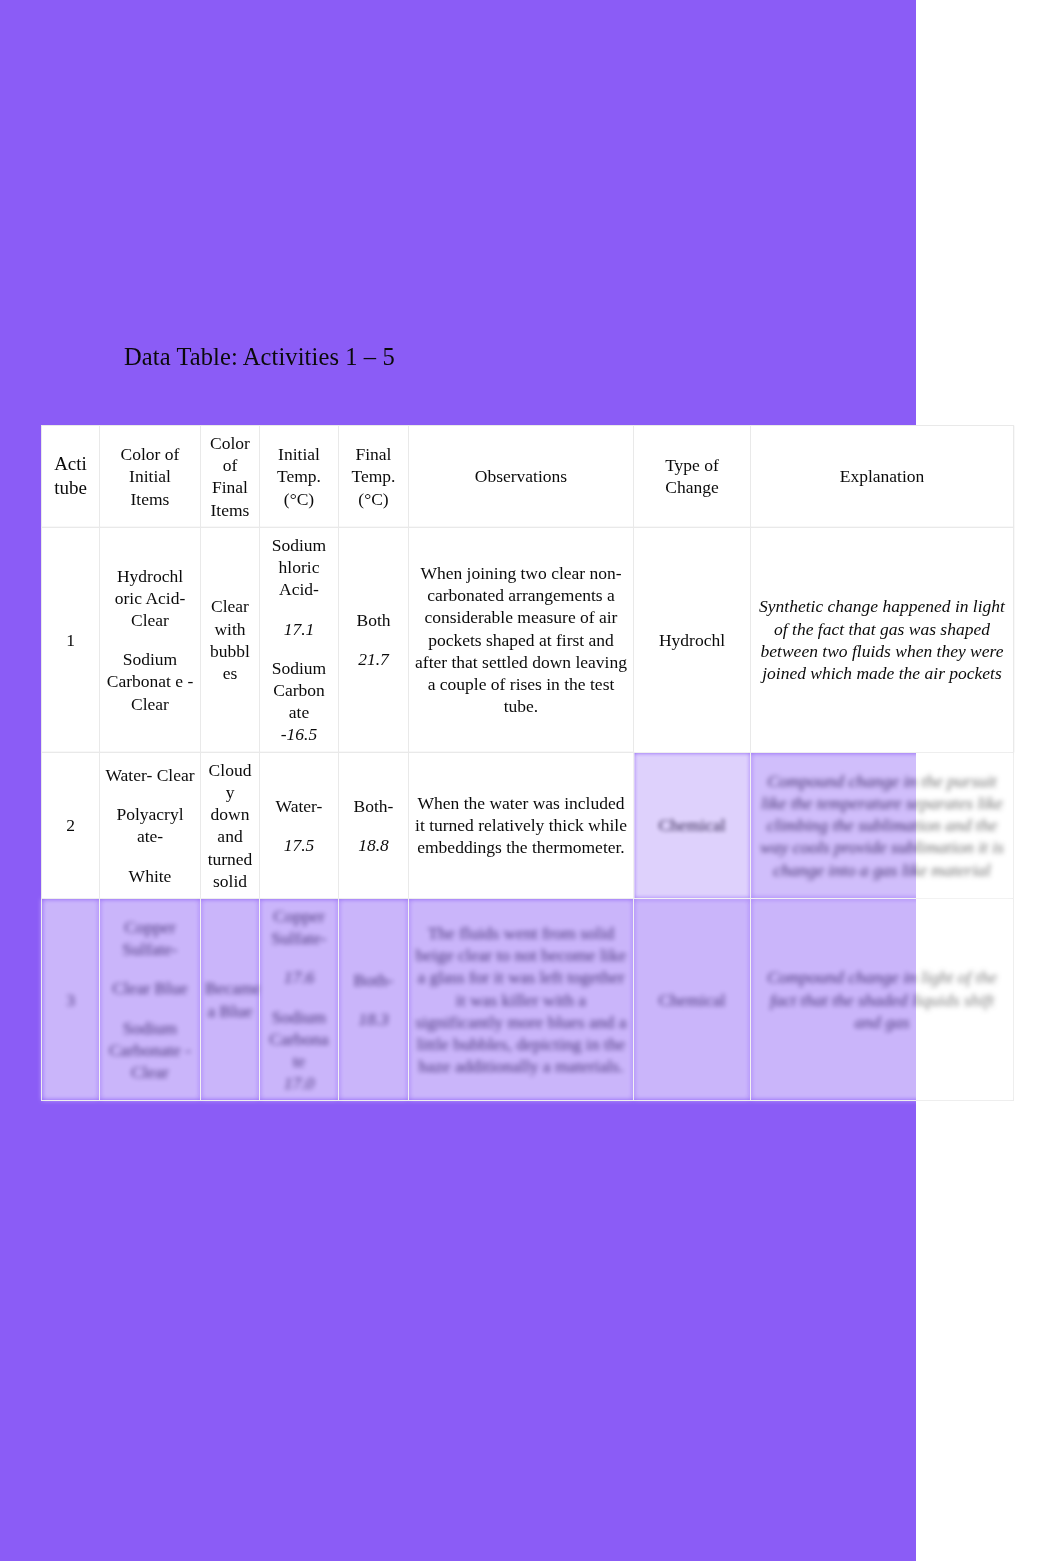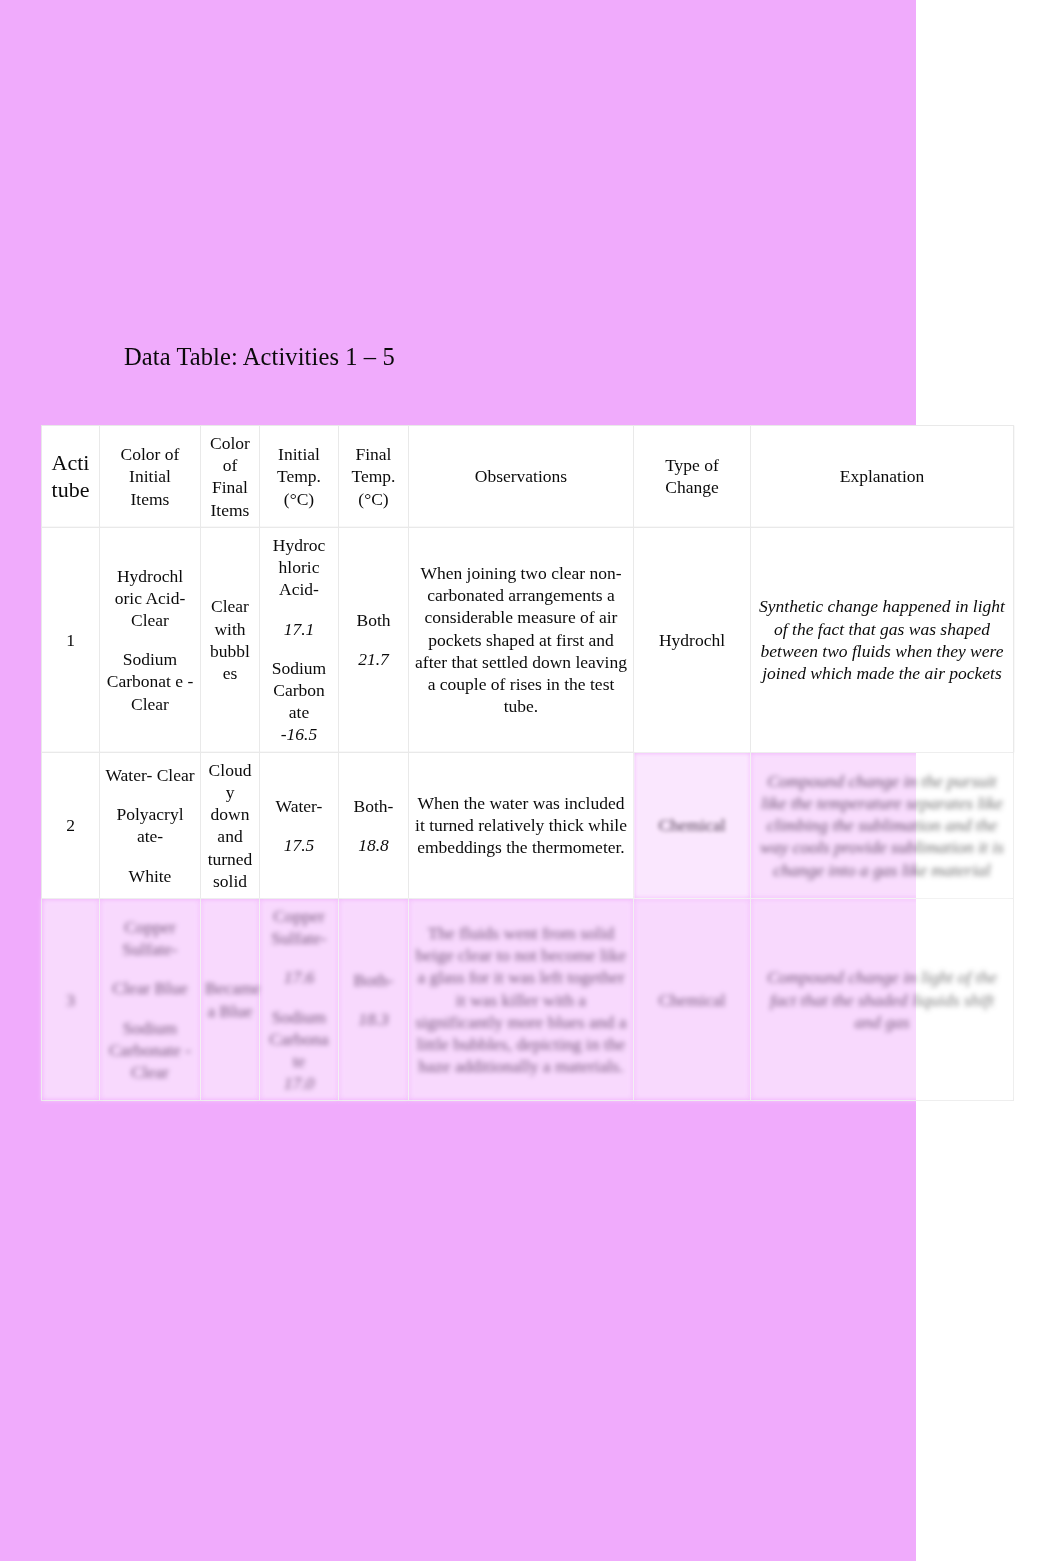--- a/index.html
+++ b/index.html
@@ -14,21 +14,21 @@
     color: #000000;
     position: relative;
     overflow: hidden;
   }
 
   .page {
     position: absolute;
     left: 0; top: 0;
     width: 916px;
     height: 1561px;
-    background: #f0abfc;
+    background: #8b5cf6;
   }
 
   .doc-title {
     position: absolute;
     left: 124px;
     top: 342px;
     font-size: 24.5px;
     line-height: 1.2;
     letter-spacing: 0.1px;
     white-space: nowrap;
@@ -71,21 +71,21 @@
   col.c-obs        { width: 225px; }
   col.c-type       { width: 117px; }
   col.c-expl       { width: 263px; }
 
   thead td {
     padding-top: 10px;
     padding-bottom: 10px;
     font-size: 17.5px;
   }
 
-  .hdr-act  { font-size: 22px; }
+  .hdr-act  { font-size: 19px; }
 
   .cell-lines { display: block; }
   .cell-lines .ln { display: block; }
   .cell-lines .gap { display: block; height: 17px; }
 
   tbody tr td { height: 1px; }
 
   .row-1 td { padding-top: 13px; padding-bottom: 13px; }
   .row-2 td { padding-top: 13px; padding-bottom: 13px; }
   .row-3 td { padding-top: 13px; padding-bottom: 13px; }
@@ -191,21 +191,21 @@
           <td>
             <span class="cell-lines">
               <span class="ln">Hydrochl oric Acid- Clear</span>
               <span class="gap"></span>
               <span class="ln">Sodium Carbonat e -Clear</span>
             </span>
           </td>
           <td>Clear with bubbl es</td>
           <td>
             <span class="cell-lines">
-              <span class="ln">Hydroc hloric Acid-</span>
+              <span class="ln">Sodium hloric Acid-</span>
               <span class="gap"></span>
               <span class="ln num">17.1</span>
               <span class="gap"></span>
               <span class="ln">Sodium Carbon ate</span>
               <span class="ln num">-16.5</span>
             </span>
           </td>
           <td>
             <span class="cell-lines">
               <span class="ln">Both</span>

